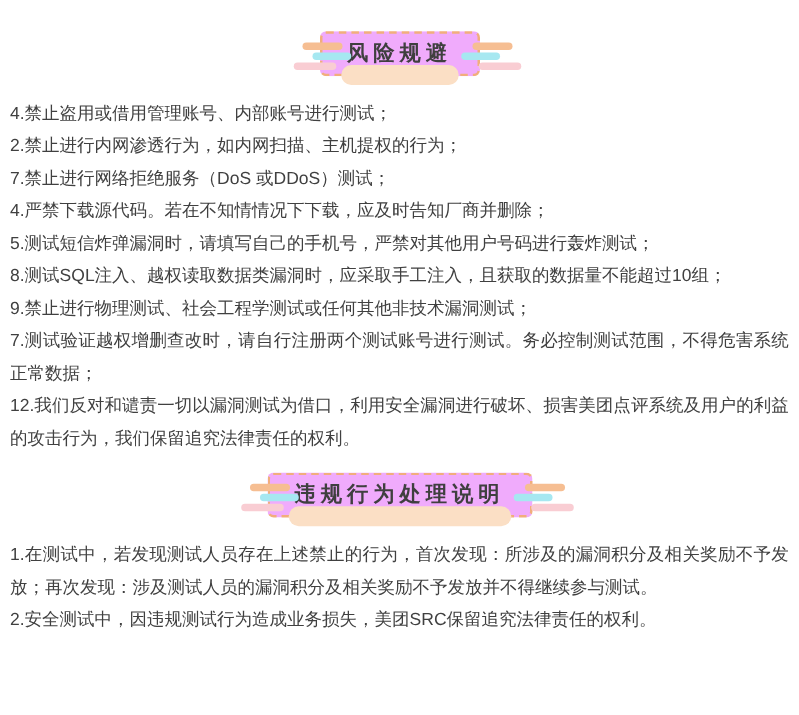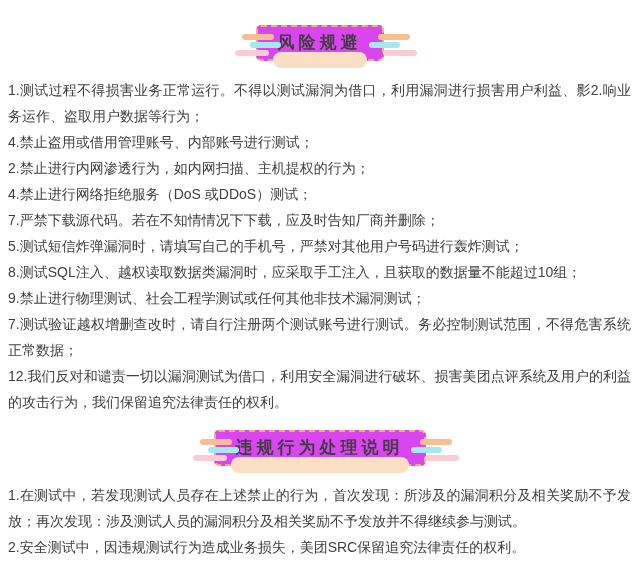--- a/index.html
+++ b/index.html
@@ -20,21 +20,21 @@
     color:var(--body-text);
   }
   .page{width:639px;height:572px;position:relative;}
 
   
   .title-wrap{display:flex;justify-content:center;}
   .title-wrap.first{padding-top:25px;}
   .title-wrap.second{padding-top:15px;}
   .title-box{
     position:relative;
-    background:#d946ef;
+    background:#f0abfc;
     border:2px dashed var(--border-dashed);
     border-radius:5px;
     padding:6px 20px;
     z-index:1;
   }
   .title-text{
     font-size:17px;font-weight:700;color:var(--title-text);
     letter-spacing:4px;line-height:20px;display:inline-block;
   }
   .title-shadow{
@@ -71,25 +71,24 @@
         <span class="deco cyan l-cyan"></span>
         <span class="deco pink l-pink"></span>
         <span class="title-text">风险规避</span>
         <span class="deco orange r-orange"></span>
         <span class="deco cyan r-cyan"></span>
         <span class="deco pink r-pink"></span>
         <span class="title-shadow"></span>
       </div>
     </div>
     <div class="rules">
-      <p class="rule">1.测试过程不得损害业务正常运行。不得以测试漏洞为借口，利用漏洞进行损害用户利益、影2.响业务运作、盗取用户数据等行为；</p>
       <p class="rule">4.禁止盗用或借用管理账号、内部账号进行测试；</p>
       <p class="rule">2.禁止进行内网渗透行为，如内网扫描、主机提权的行为；</p>
-      <p class="rule">4.禁止进行网络拒绝服务（DoS 或DDoS）测试；</p>
-      <p class="rule">7.严禁下载源代码。若在不知情情况下下载，应及时告知厂商并删除；</p>
+      <p class="rule">7.禁止进行网络拒绝服务（DoS 或DDoS）测试；</p>
+      <p class="rule">4.严禁下载源代码。若在不知情情况下下载，应及时告知厂商并删除；</p>
       <p class="rule">5.测试短信炸弹漏洞时，请填写自己的手机号，严禁对其他用户号码进行轰炸测试；</p>
       <p class="rule">8.测试SQL注入、越权读取数据类漏洞时，应采取手工注入，且获取的数据量不能超过10组；</p>
       <p class="rule">9.禁止进行物理测试、社会工程学测试或任何其他非技术漏洞测试；</p>
       <p class="rule">7.测试验证越权增删查改时，请自行注册两个测试账号进行测试。务必控制测试范围，不得危害系统正常数据；</p>
       <p class="rule">12.我们反对和谴责一切以漏洞测试为借口，利用安全漏洞进行破坏、损害美团点评系统及用户的利益的攻击行为，我们保留追究法律责任的权利。</p>
     </div>
   </div>
 
   <div class="section">
     <div class="title-wrap second">

